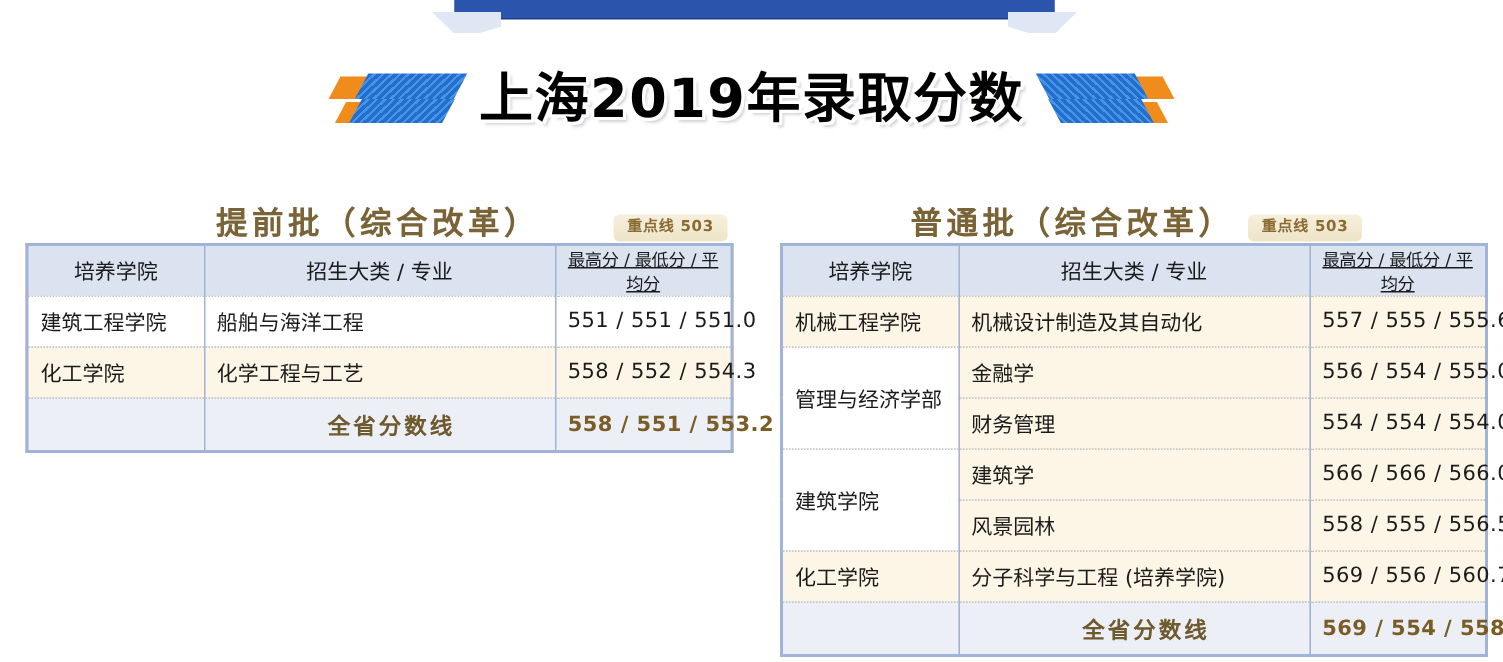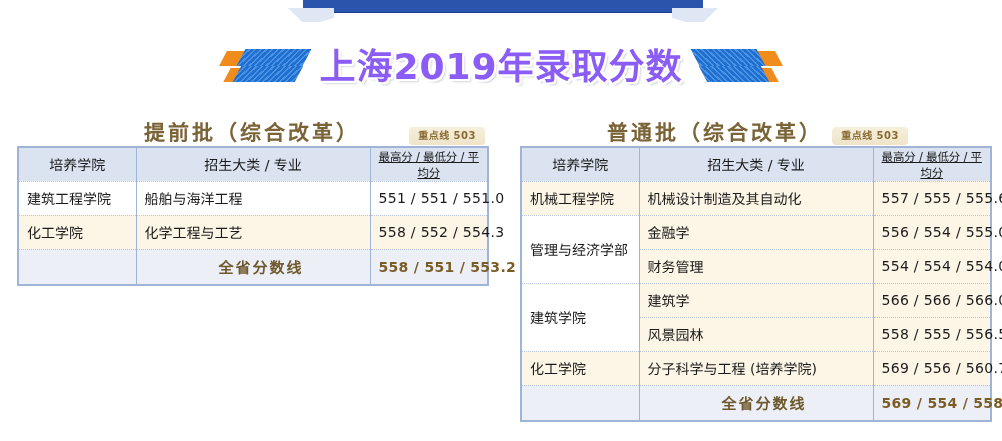--- a/index.html
+++ b/index.html
@@ -133,38 +133,38 @@
     background: repeating-linear-gradient(
       118deg,
       #1f6fd0 0px, #1f6fd0 3px,
       #4b92e2 3px, #4b92e2 5px
     );
   }
 
   .main-title {
     font-size: 36px;
     font-weight: bold;
-    color: #8b5cf6;
+    color: #000000;
     letter-spacing: 1px;
     line-height: 1;
     white-space: nowrap;
     text-shadow:
       -2px -2px 0 #fff,  2px -2px 0 #fff,
       -2px  2px 0 #fff,  2px  2px 0 #fff,
       -2px  0   0 #fff,  2px  0   0 #fff,
        0   -2px 0 #fff,  0    2px 0 #fff,
        3px  3px 2px rgba(120,130,150,.35);
     padding: 0 2px;
     text-align: center;
   }
 
   
   .panel {
     position: absolute;
-    top: 112px;
+    top: 128px;
   }
   .panel-left  { left: 17px;  width: 470px; }
   .panel-right { left: 520px; width: 390px; }
 
   .panel-head {
     position: relative;
     height: 34px;
     display: flex;
     align-items: flex-end;
     justify-content: center;

